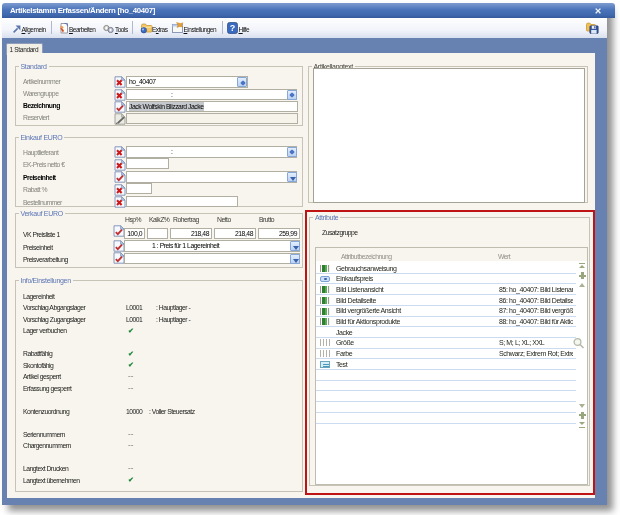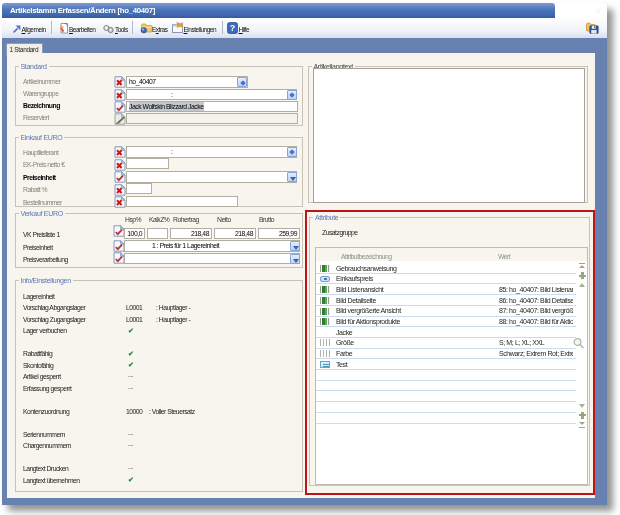--- a/index.html
+++ b/index.html
@@ -1,20 +1,20 @@
 <!DOCTYPE html>
 <html><head>
 <meta charset="utf-8">
 <style>
 * { margin:0; padding:0; box-sizing:border-box; }
 html,body { width:620px; height:515px; background:#ffffff; overflow:hidden;
   font-family:"Liberation Sans", sans-serif; }
 #win { position:absolute; left:2px; top:3px; width:605px; height:502px;
   box-shadow:6px 6px 7px rgba(88,88,88,0.66); border-radius:3px 3px 0 0; }
-#titlebar { position:absolute; left:0; top:0; width:553px; height:15px;
+#titlebar { position:absolute; left:0; top:0; width:613px; height:15px;
   background:linear-gradient(#7d9bd0, #4a74ba 45%, #3f68ae 80%, #35599c);
   border-radius:3px 3px 0 0; }
 #titletext { position:absolute; left:8px; top:3px; color:#ffffff;
   font-size:7.8px; font-weight:bold; letter-spacing:-0.3px; }
 #xbtn { position:absolute; left:590px; top:3px; width:12px; height:11px;
   color:#f4f7fc; font-size:8.5px; font-weight:bold;
   text-align:center; line-height:11px; }
 #toolbar { position:absolute; left:0; top:15px; width:605px; height:22.5px;
   background:linear-gradient(#fefefe,#f2f4fa 55%,#d9e0ef 90%,#cdd6ea);
   border-bottom:1px solid #b9c2d8; }

